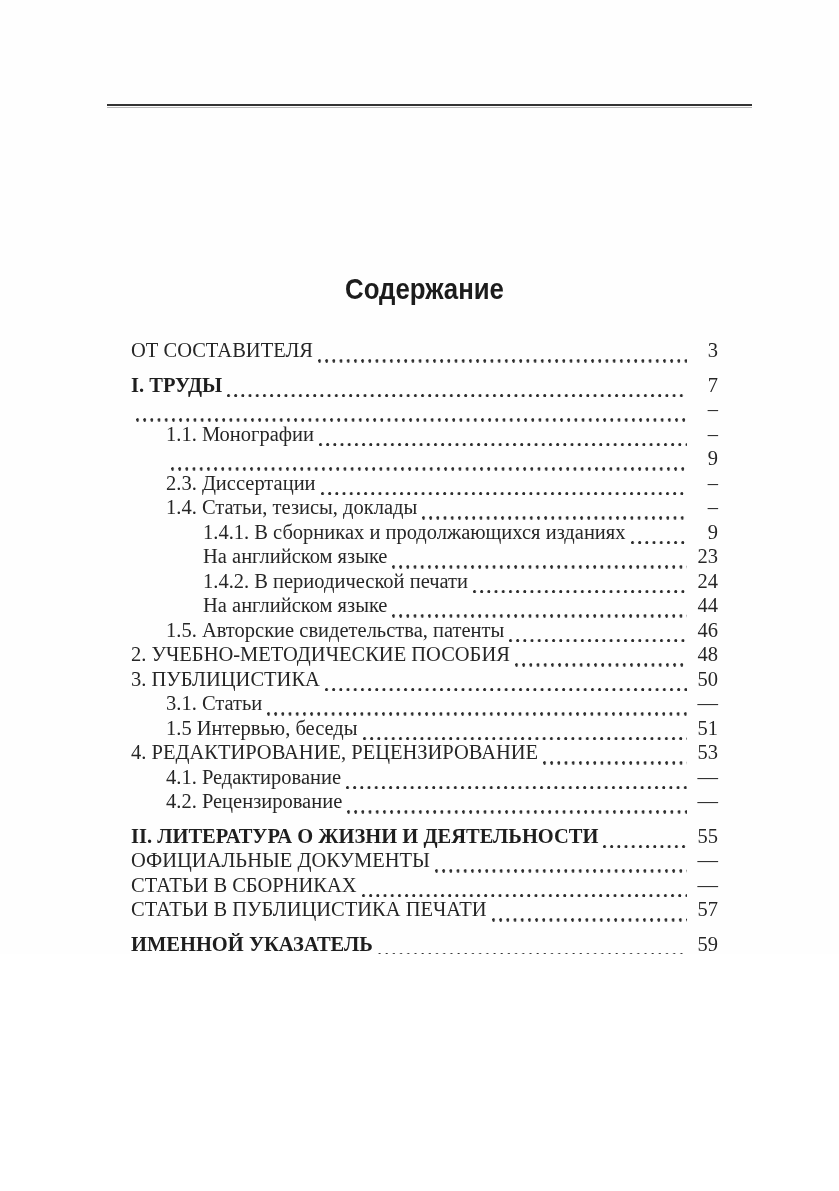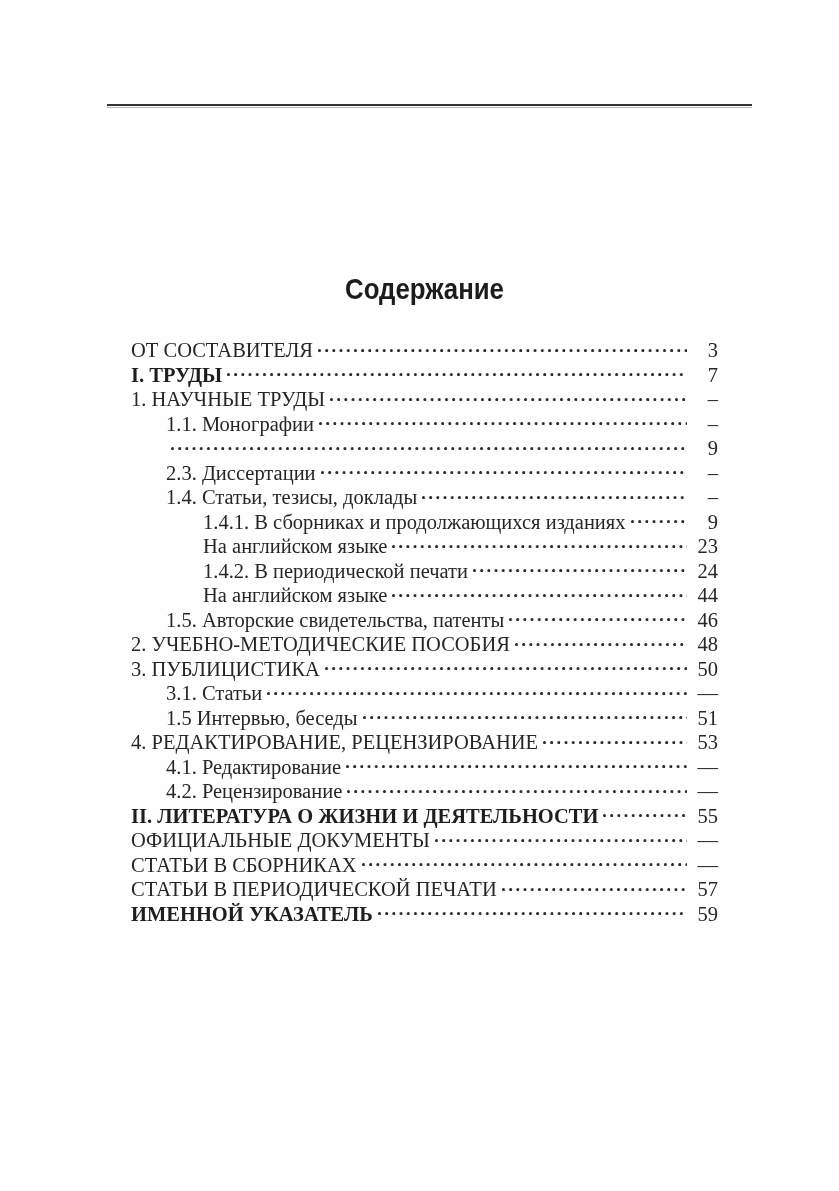--- a/index.html
+++ b/index.html
@@ -51,25 +51,25 @@
   .toc {
     position: absolute;
     left: 131px;
     top: 338px;
     width: 587px;
     font-size: 20.5px;
     line-height: 24.5px;
   }
   .row {
     display: flex;
-    align-items: center;
+    align-items: flex-end;
     height: 24.5px;
     white-space: nowrap;
   }
-  .row.gap { }
+  .row.gap { margin-top: 10px; }
   .row.lvl1 { padding-left: 35px; }
   .row.lvl2 { padding-left: 72px; }
   .row.bold .label {
     font-weight: 700;
     color: #1e1e1e;
   }
   .label { flex: 0 0 auto; }
   
   .leader {
     flex: 1 1 auto;
@@ -110,21 +110,20 @@
     <span class="pageno">3</span>
   </div>
 
   <div class="row lvl0 bold gap">
     <span class="label">I. ТРУДЫ</span>
     <span class="leader"></span>
     <span class="pageno">7</span>
   </div>
 
   <div class="row lvl0">
-    <span class="label">1. НАУЧНЫЕ ТРУДЫ</span>
     <span class="leader"></span>
     <span class="pageno">–</span>
   </div>
 
   <div class="row lvl1">
     <span class="label">1.1. Монографии</span>
     <span class="leader"></span>
     <span class="pageno">–</span>
   </div>
 
@@ -229,21 +228,21 @@
     <span class="pageno">—</span>
   </div>
 
   <div class="row lvl0">
     <span class="label">СТАТЬИ В СБОРНИКАХ</span>
     <span class="leader"></span>
     <span class="pageno">—</span>
   </div>
 
   <div class="row lvl0">
-    <span class="label">СТАТЬИ В ПЕРИОДИЧЕСКОЙ ПЕЧАТИ</span>
+    <span class="label">СТАТЬИ В ПУБЛИЦИСТИКА ПЕЧАТИ</span>
     <span class="leader"></span>
     <span class="pageno">57</span>
   </div>
 
   <div class="row lvl0 bold gap">
     <span class="label">ИМЕННОЙ УКАЗАТЕЛЬ</span>
     <span class="leader"></span>
     <span class="pageno">59</span>
   </div>
 </div>

